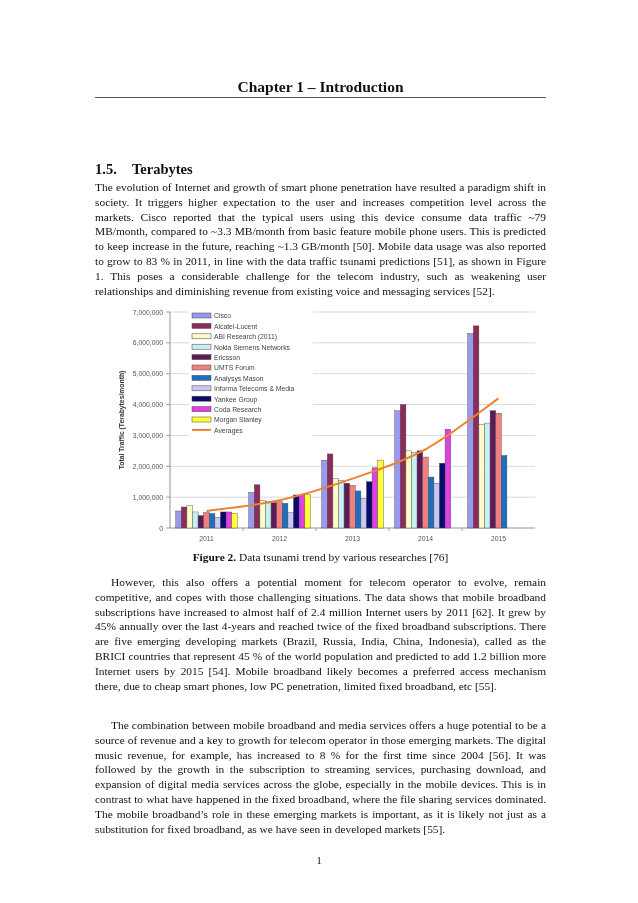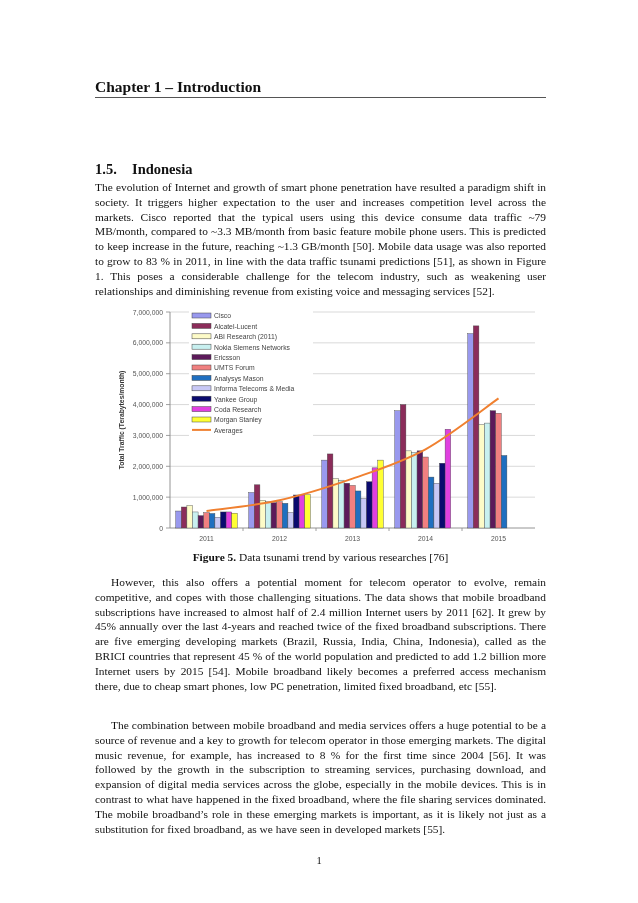--- a/index.html
+++ b/index.html
@@ -1,20 +1,20 @@
 <!DOCTYPE html>
 <html><head>
 <meta charset="utf-8">
 <style>
   html, body { margin: 0; padding: 0; background: #ffffff; }
   body { width: 638px; height: 903px; position: relative; overflow: hidden;
          font-family: "Liberation Serif", "DejaVu Serif", serif; color: #111; }
   .page { position: absolute; left: 0; top: 0; width: 638px; height: 903px; }
   .chapter-title { position: absolute; left: 95px; width: 451px; top: 78px;
-                   text-align: left; font-weight: bold; font-size: 15.5px; }
+                   text-align: center; font-weight: bold; font-size: 15.5px; }
   .chapter-rule { position: absolute; left: 95px; width: 451px; top: 97px; height: 0;
                   border-top: 1.3px solid #555; }
   .para { position: absolute; left: 95px; width: 451px; font-size: 11.4px;
           line-height: 14.8px; text-align: justify; margin: 0; }
   .indent { text-indent: 16px; }
   .section-heading { position: absolute; left: 95px; top: 161px; font-weight: bold;
                      font-size: 14.5px; }
   .section-heading .num { display: inline-block; width: 37px; }
   .chart-box { position: absolute; left: 110px; top: 302px; width: 440px; height: 248px; }
   .caption { position: absolute; left: 95px; width: 451px; top: 551px; text-align: center;
@@ -26,21 +26,21 @@
 </style>
 </head>
 <body>
 
 <div class="page">
   <div class="chapter-title">Chapter 1 – Introduction</div>
   <div class="chapter-rule"></div>
 
 
   <div class="section-heading">
-    <span class="num">1.5.</span><span>Indonesia</span>
+    <span class="num">1.5.</span><span>Terabytes</span>
   </div>
 
   <p class="para" style="top:180px">The evolution of Internet and growth of smart phone penetration have resulted a paradigm shift in society. It triggers higher expectation to the user and increases competition level across the markets. Cisco reported that the typical users using this device consume data traffic ~79 MB/month, compared to ~3.3 MB/month from basic feature mobile phone users. This is predicted to keep increase in the future, reaching ~1.3 GB/month [50]. Mobile data usage was also reported to grow to 83 % in 2011, in line with the data traffic tsunami predictions [51], as shown in Figure 1. This poses a considerable challenge for the telecom industry, such as weakening user relationships and diminishing revenue from existing voice and messaging services [52].</p>
 
   <div class="chart-box">
     <svg id="chart" width="440" height="248" viewBox="0 0 440 248">
         <line x1="56" y1="226" x2="60" y2="226" stroke="#888" stroke-width="0.8"></line>
         <text x="53" y="228.5" font-size="6.8" fill="#555" text-anchor="end">0</text>
         <line x1="60" y1="195.14285714285714" x2="425" y2="195.14285714285714" stroke="#cfcfcf" stroke-width="0.8"></line>
         <line x1="56" y1="195.14285714285714" x2="60" y2="195.14285714285714" stroke="#888" stroke-width="0.8"></line>
@@ -147,19 +147,19 @@
         <text x="104" y="99.5" font-size="6.8" fill="#444">Yankee Group</text>
         <rect x="82" y="104.60000000000001" width="19" height="5" fill="#e040e0" stroke="#444" stroke-width="0.5"></rect>
         <text x="104" y="109.9" font-size="6.8" fill="#444">Coda Research</text>
         <rect x="82" y="115" width="19" height="5" fill="#ffff33" stroke="#444" stroke-width="0.5"></rect>
         <text x="104" y="120.3" font-size="6.8" fill="#444">Morgan Stanley</text>
         <line x1="82" y1="127.9" x2="101" y2="127.9" stroke="#f08030" stroke-width="2"></line>
         <text x="104" y="130.70000000000002" font-size="6.8" fill="#444">Averages</text>
       </svg>
   </div>
 
-  <div class="caption"><b>Figure 5.</b><span> Data tsunami trend by various researches [76]</span></div>
+  <div class="caption"><b>Figure 2.</b><span> Data tsunami trend by various researches [76]</span></div>
 
   <p class="para indent" style="top:575px">However, this also offers a potential moment for telecom operator to evolve, remain competitive, and copes with those challenging situations. The data shows that mobile broadband subscriptions have increased to almost half of 2.4 million Internet users by 2011 [62]. It grew by 45% annually over the last 4-years and reached twice of the fixed broadband subscriptions. There are five emerging developing markets (Brazil, Russia, India, China, Indonesia), called as the BRICI countries that represent 45 % of the world population and predicted to add 1.2 billion more Internet users by 2015 [54]. Mobile broadband likely becomes a preferred access mechanism there, due to cheap smart phones, low PC penetration, limited fixed broadband, etc [55].</p>
   <p class="para indent" style="top:718px">The combination between mobile broadband and media services offers a huge potential to be a source of revenue and a key to growth for telecom operator in those emerging markets. The digital music revenue, for example, has increased to 8 % for the first time since 2004 [56]. It was followed by the growth in the subscription to streaming services, purchasing download, and expansion of digital media services across the globe, especially in the mobile devices. This is in contrast to what have happened in the fixed broadband, where the file sharing services dominated. The mobile broadband’s role in these emerging markets is important, as it is likely not just as a substitution for fixed broadband, as we have seen in developed markets [55].</p>
 
   <div class="page-number">1</div>
 </div>
 
 </body></html>

